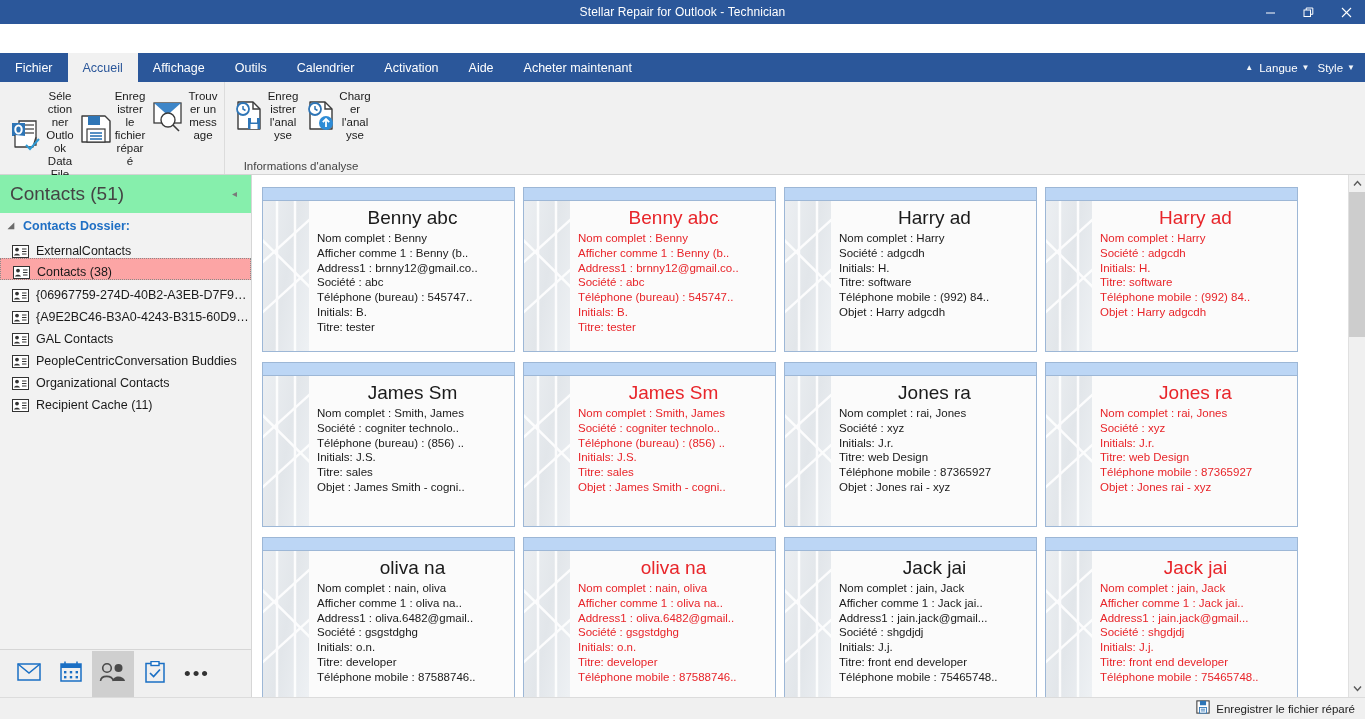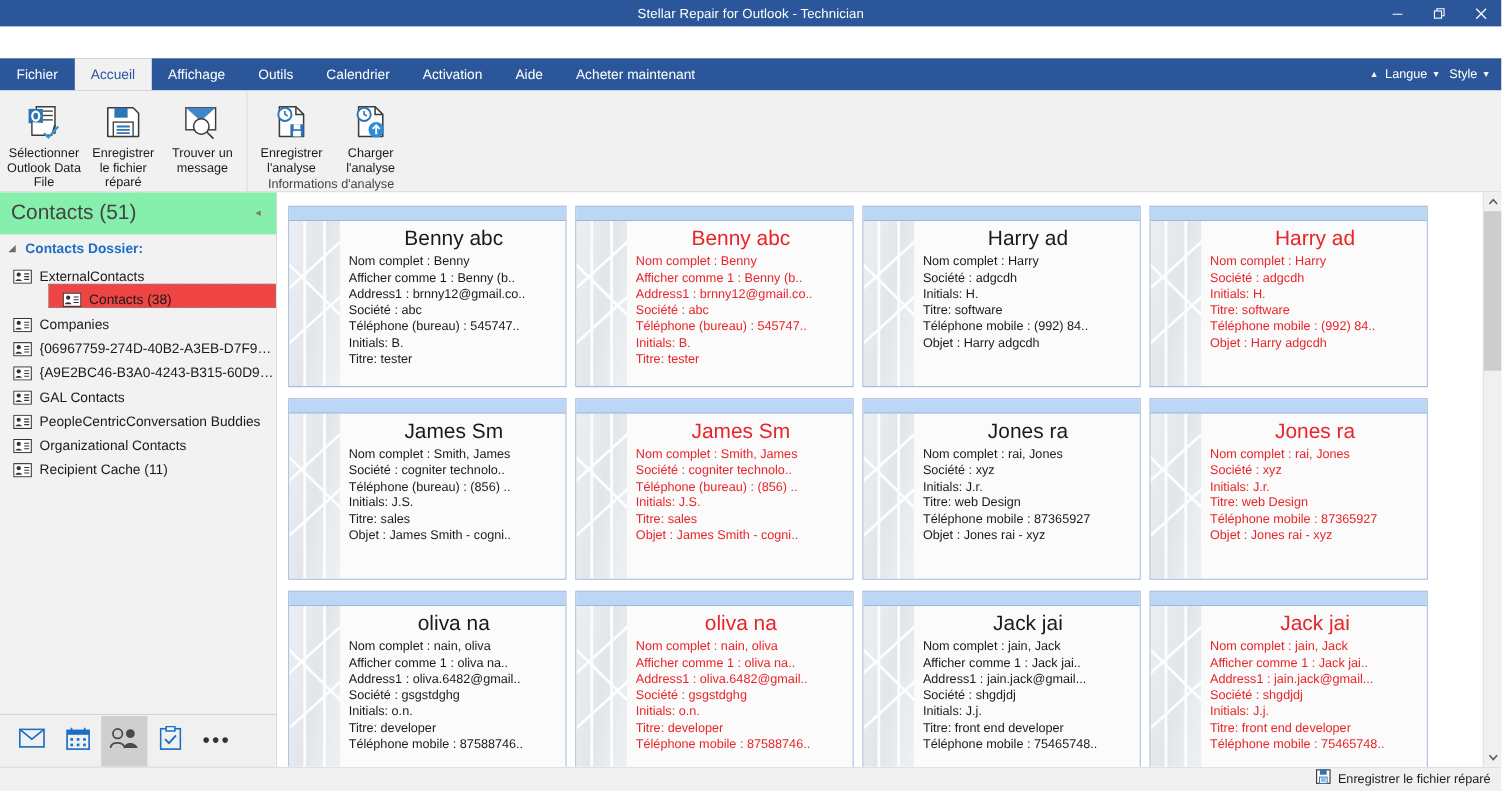--- a/index.html
+++ b/index.html
@@ -50,21 +50,21 @@
     height: 93px; display: flex; align-items: stretch; flex: 0 0 93px;
   }
   .ribbon-group {
     display: flex; flex-direction: column; align-items: center;
     padding: 3px 4px 0 4px; position: relative;
   }
   .ribbon-group + .ribbon-group { border-left: 1px solid #dcdcdc; }
   .rg-items { display: flex; align-items: flex-start; flex: 1; }
   .rg-title { font-size: 11.5px; color: #444; text-align: center; padding-bottom: 2px; }
   .rbtn {
-    width: 72px; display: flex; flex-direction: column; align-items: center;
+    width: 72px; display: flex; flex-direction: row; align-items: center;
     padding: 4px 2px 2px; cursor: default;
   }
   .rbtn .ico { height: 44px; display: flex; align-items: center; justify-content: center; }
   .rbtn .lbl {
     font-size: 11.5px; color: #1a1a1a; text-align: center; line-height: 13px;
     margin-top: 1px; word-break: break-word;
   }
 
   
   .main { flex: 1; display: flex; min-height: 0; background: #ffffff; }
@@ -86,21 +86,21 @@
   .tree { flex: 1; background: #f2f2f2; overflow: hidden; padding-top: 2px; }
   .tree-root {
     display: flex; align-items: center; gap: 5px; height: 21px;
     padding-left: 8px; color: #1f6fc4; font-weight: bold; font-size: 12.5px;
   }
   .tree-root .arrow { color: #6b6b6b; font-size: 8px; width: 10px; }
   .tree-item {
     display: flex; align-items: flex-end; gap: 7px; height: 22px;
     padding-left: 12px; font-size: 12.5px; color: #1a1a1a; white-space: nowrap;
   }
-  .tree-item.selected { background: #ef4444; border: 1px dotted #8a8a8a; margin-left: 44px; }
+  .tree-item.selected { background: #fca5a5; border: 1px dotted #8a8a8a; }
   .tree-item .tlabel { overflow: hidden; text-overflow: ellipsis; }
   .contact-ico { width: 17px; height: 13px; flex: 0 0 17px; }
   .sidebar-bottom {
     height: 48px; border-top: 1px solid #d6d6d6; background: #f0f0f0;
     display: flex; align-items: center; padding-left: 8px; gap: 0;
   }
   .navbtn {
     width: 42px; height: 46px; display: flex; align-items: center; justify-content: center;
   }
   .navbtn.active { background: #cfcfcf; }
@@ -335,33 +335,20 @@
                 <circle cx="5" cy="4.6" r="1.9" fill="#333"></circle>
                 <path d="M2 10.5 c0.6-2.2 5.2-2.2 6 0z" fill="#333"></path>
                 <line x1="10" y1="4" x2="14.5" y2="4" stroke="#333"></line>
                 <line x1="10" y1="6.5" x2="14.5" y2="6.5" stroke="#333"></line>
                 <line x1="10" y1="9" x2="14.5" y2="9" stroke="#333"></line>
               </svg>
           </span>
           <span class="tlabel">Contacts (38)</span>
         </div>
 
-        <div class="tree-item">
-          <span class="contact-ico">
-            <svg width="17" height="13" viewBox="0 0 17 13">
-                <rect x="0.5" y="0.5" width="16" height="12" fill="#fff" stroke="#333"></rect>
-                <circle cx="5" cy="4.6" r="1.9" fill="#333"></circle>
-                <path d="M2 10.5 c0.6-2.2 5.2-2.2 6 0z" fill="#333"></path>
-                <line x1="10" y1="4" x2="14.5" y2="4" stroke="#333"></line>
-                <line x1="10" y1="6.5" x2="14.5" y2="6.5" stroke="#333"></line>
-                <line x1="10" y1="9" x2="14.5" y2="9" stroke="#333"></line>
-              </svg>
-          </span>
-          <span class="tlabel">Companies</span>
-        </div>
 
         <div class="tree-item">
           <span class="contact-ico">
             <svg width="17" height="13" viewBox="0 0 17 13">
                 <rect x="0.5" y="0.5" width="16" height="12" fill="#fff" stroke="#333"></rect>
                 <circle cx="5" cy="4.6" r="1.9" fill="#333"></circle>
                 <path d="M2 10.5 c0.6-2.2 5.2-2.2 6 0z" fill="#333"></path>
                 <line x1="10" y1="4" x2="14.5" y2="4" stroke="#333"></line>
                 <line x1="10" y1="6.5" x2="14.5" y2="6.5" stroke="#333"></line>
                 <line x1="10" y1="9" x2="14.5" y2="9" stroke="#333"></line>

